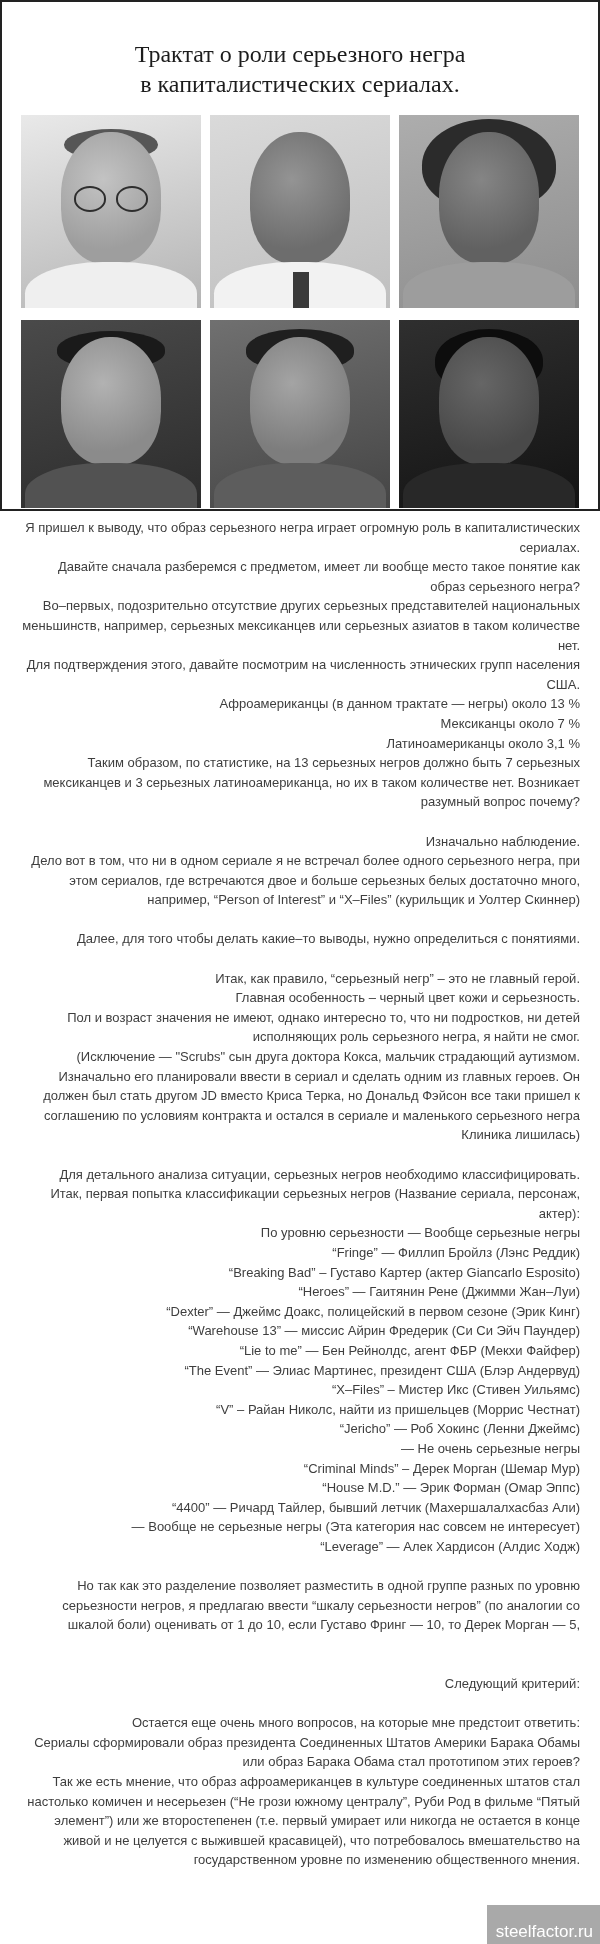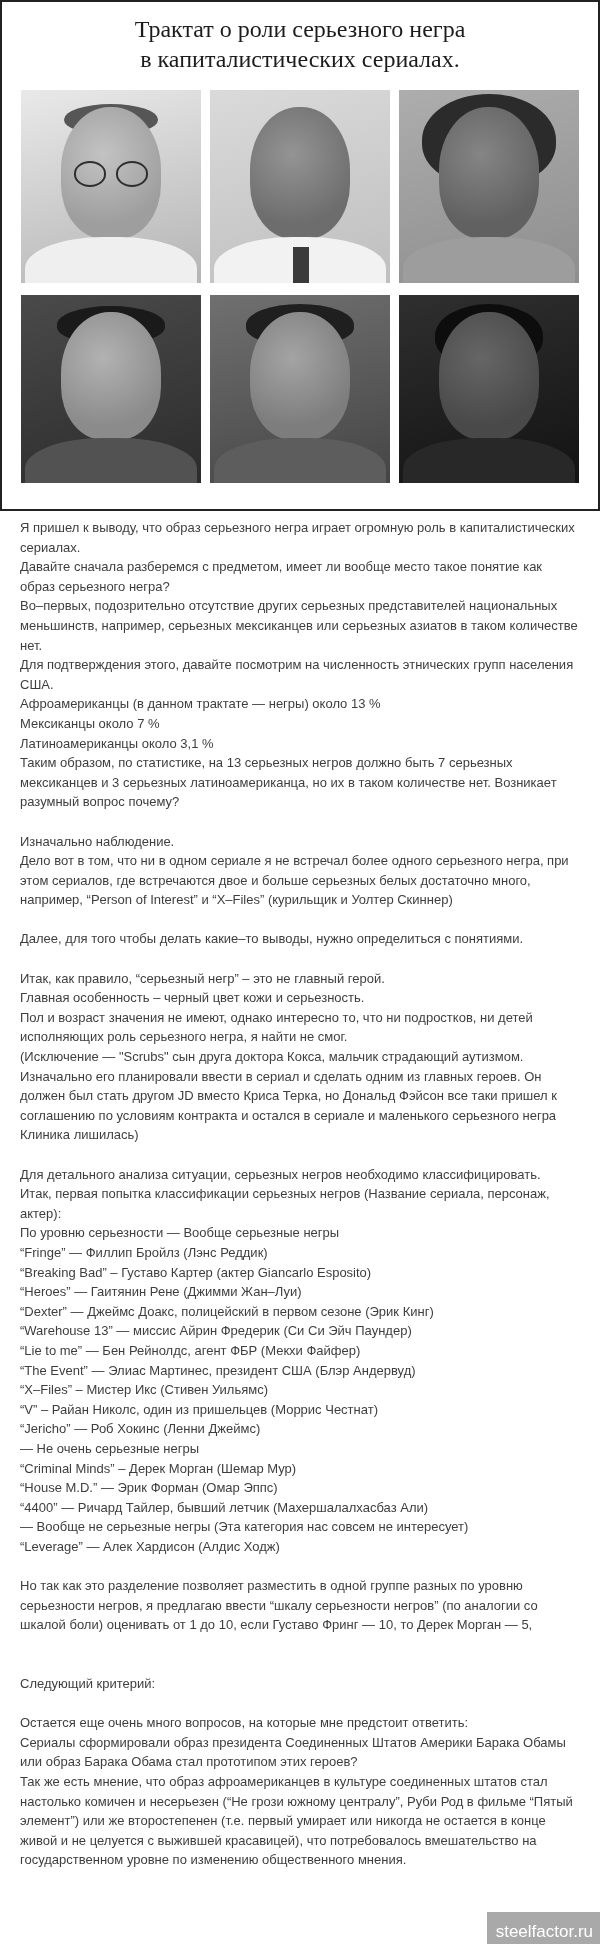--- a/index.html
+++ b/index.html
@@ -7,21 +7,21 @@
     width:600px;height:1944px;position:relative;overflow:hidden;
     background:#ffffff;
     font-family:"Liberation Sans","DejaVu Sans",sans-serif;
   }
   
   .plate{
     box-sizing:border-box;
     width:600px;height:511px;
     border:2px solid #222222;
     background:#ffffff;
-    padding-top:12px;
+    padding-top:37px;
   }
   .plate-title{
     text-align:center;
     font-family:"Liberation Serif","DejaVu Serif",serif;
     font-size:24px;line-height:30px;
     color:#1c1c1c;font-weight:normal;margin:0;
   }
   .photo-grid{
     display:grid;
     grid-template-columns:repeat(3,180px);
@@ -50,28 +50,28 @@
   .photo-4 .ph-hair{top:6%;height:20%;}
   .photo-5{--bgA:#707070;--bgB:#454545;--hair:#1f1f1f;--skin:#7d7d7d;--skinHi:#a4a4a4;--shirt:#5d5d5d;}
   .photo-5 .ph-hair{top:5%;height:22%;}
   .photo-6{--bgA:#2f2f2f;--bgB:#131313;--hair:#0d0d0d;--skin:#494949;--skinHi:#666666;--shirt:#282828;}
   
   .article{
     padding:7px 20px 0 20px;
     font-size:13px;line-height:19.6px;
     color:#3e3e3e;
   }
-  .article p{margin:0;}
+  .article p{margin:0;text-align:right;}
   .article .spacer{height:19.6px;}
   
   .watermark{
     position:absolute;right:0;bottom:0;
     background:#a9a9a9;color:#ffffff;
     font-size:17px;line-height:24px;
-    padding:8px 7px 0 9px;
+    padding:15px 7px 0 9px;
   }
 </style>
 </head>
 <body>
 
 <div class="plate">
   <h1 class="plate-title">
     <span>Трактат о роли серьезного негра</span><br>
     <span>в капиталистических сериалах.</span>
   </h1>
@@ -134,21 +134,21 @@
     <p>Итак, первая попытка классификации серьезных негров (Название сериала, персонаж, актер):</p>
     <p>По уровню серьезности — Вообще серьезные негры</p>
     <p>“Fringe” — Филлип Бройлз (Лэнс Реддик)</p>
     <p>“Breaking Bad” – Густаво Картер (актер Giancarlo Esposito)</p>
     <p>“Heroes” — Гаитянин Рене (Джимми Жан–Луи)</p>
     <p>“Dexter” — Джеймс Доакс, полицейский в первом сезоне (Эрик Кинг)</p>
     <p>“Warehouse 13” — миссис Айрин Фредерик (Си Си Эйч Паундер)</p>
     <p>“Lie to me” — Бен Рейнолдс, агент ФБР (Мекхи Файфер)</p>
     <p>“The Event” — Элиас Мартинес, президент США (Блэр Андервуд)</p>
     <p>“X–Files” – Мистер Икс (Стивен Уильямс)</p>
-    <p>“V” – Райан Николс, один из пришельцев (Моррис Честнат)</p>
+    <p>“V” – Райан Николс, найти из пришельцев (Моррис Честнат)</p>
     <p>“Jericho” — Роб Хокинс (Ленни Джеймс)</p>
     <p>— Не очень серьезные негры</p>
     <p>“Criminal Minds” – Дерек Морган (Шемар Мур)</p>
     <p>“House M.D.” — Эрик Форман (Омар Эппс)</p>
     <p>“4400” — Ричард Тайлер, бывший летчик (Махершалалхасбаз Али)</p>
     <p>— Вообще не серьезные негры (Эта категория нас совсем не интересует)</p>
     <p>“Leverage” — Алек Хардисон (Алдис Ходж)</p>
     <div class="spacer"></div>
     <p>Но так как это разделение позволяет разместить в одной группе разных по уровню серьезности негров, я предлагаю ввести “шкалу серьезности негров” (по аналогии со шкалой боли) оценивать от 1 до 10, если Густаво Фринг — 10, то Дерек Морган — 5,</p>
     <div class="spacer"></div>

